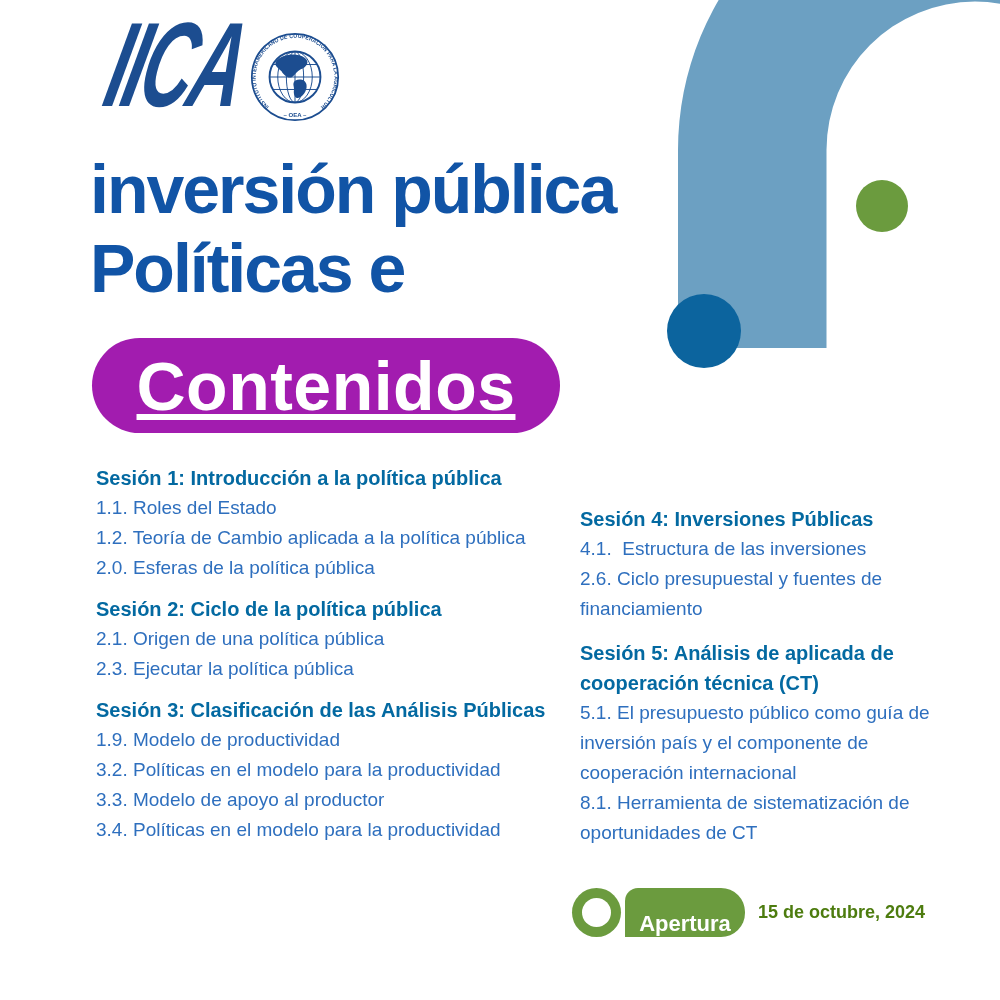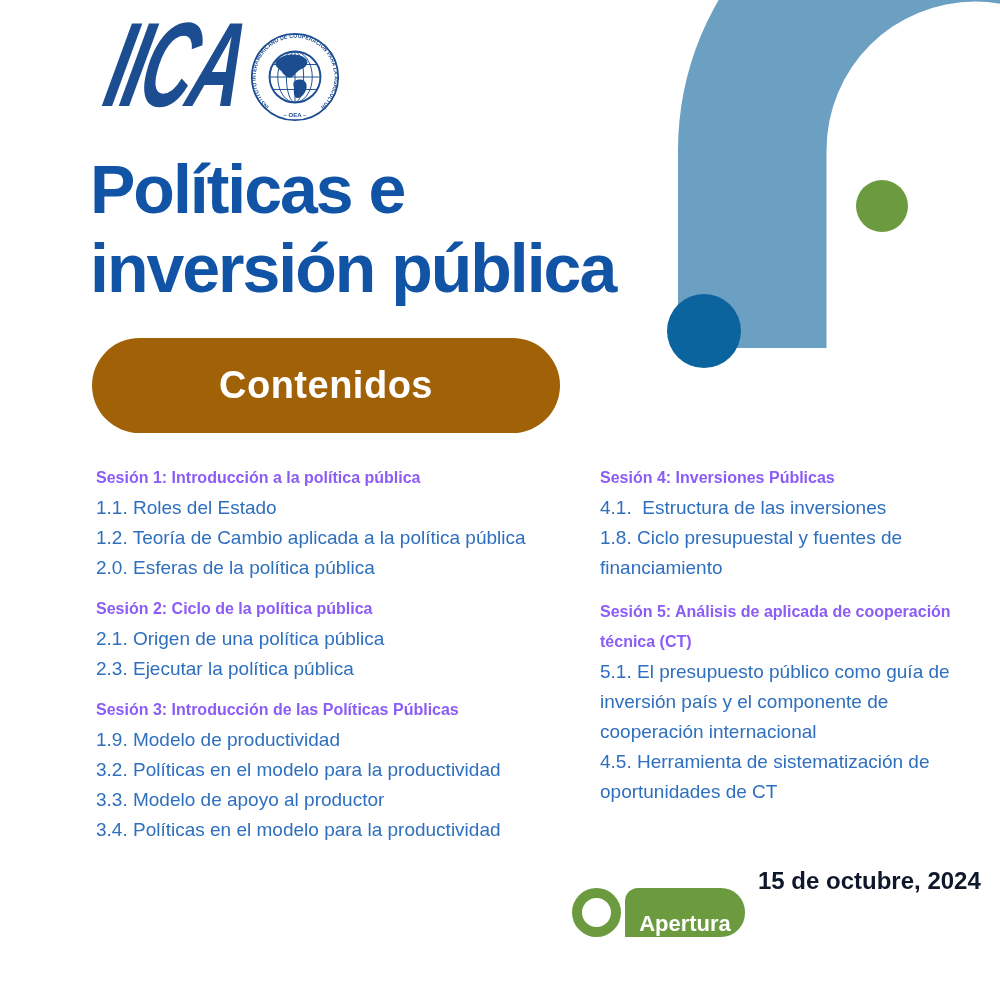--- a/index.html
+++ b/index.html
@@ -23,46 +23,46 @@
   .land{fill:#1C4D90;}
 
   
   .title{position:absolute;left:90px;top:150px;margin:0;color:#1154A6;
     font-size:68px;line-height:79px;font-weight:700;letter-spacing:-2px;}
   .title-line{display:block;white-space:nowrap;}
 
   
   .contenidos{
     position:absolute;left:92px;top:338px;width:468px;height:95px;
-    background:#a16207;border-radius:48px;
-    color:#ffffff;font-size:38px;font-weight:700;letter-spacing:0.5px;
-    display:flex;align-items:center;justify-content:center;
+    background:#a21caf;border-radius:48px;
+    color:#ffffff;font-size:68px;font-weight:700;letter-spacing:0.5px;
+    display:flex;align-items:center;justify-content:center;text-decoration:underline;
   }
 
   
   .col{position:absolute;top:463px;}
   .col-left{left:96px;width:472px;}
-  .col-right{left:600px;width:362px;}
+  .col-right{left:580px;width:362px;margin-top:41px;}
   .session{margin:0 0 11px 0;}
-  .s-heading{font-size:16px;line-height:30px;font-weight:700;color:#8b5cf6;}
+  .s-heading{font-size:20px;line-height:30px;font-weight:700;color:#0369a1;}
   .s-item{font-size:19px;line-height:30px;font-weight:400;color:#2E6FBE;white-space:pre-wrap;}
 
   
   .badge{position:absolute;left:572px;top:888px;height:49px;width:173px;}
   .badge-disc{position:absolute;left:0;top:0;width:49px;height:49px;border-radius:50%;background:#6B9B3E;}
   .badge-hole{position:absolute;left:10px;top:10px;width:29px;height:29px;border-radius:50%;background:#ffffff;}
   .badge-pill{
     position:absolute;left:53px;top:0;width:120px;height:49px;
     background:#6B9B3E;border-radius:13px 24px 24px 0;
     display:flex;align-items:flex-end;justify-content:center;
     color:#ffffff;font-size:22px;font-weight:700;
   }
   .date{
-    position:absolute;left:758px;top:856px;height:49px;line-height:49px;
-    color:#0f172a;font-size:24px;font-weight:700;white-space:nowrap;
+    position:absolute;left:758px;top:888px;height:49px;line-height:49px;
+    color:#4d7c0f;font-size:18px;font-weight:700;white-space:nowrap;
   }
 </style>
 </head>
 <body>
 
 <div class="canvas">
 
   <svg class="decor" viewBox="0 0 1000 1000" width="1000" height="1000" aria-hidden="true">
     <path d="M678 348 L678 150 A297 297 0 0 1 1272 150 L1123.5 150 A148.5 148.5 0 0 0 826.5 150 L826.5 348 Z" fill="#6CA0C2"></path>
     <circle cx="882" cy="206" r="26" fill="#6B9B3E"></circle>
@@ -93,57 +93,57 @@
         <line x1="-26.5" y1="0" x2="26.5" y2="0"></line>
         <line x1="-26.5" y1="13" x2="26.5" y2="13"></line>
       </g>
       <path class="land" d="M-20 -16 C-14 -24 2 -26 10 -20 C16 -16 12 -10 6 -8 C2 -6 0 -2 -3 0 C-7 2 -12 -2 -14 -6 C-17 -9 -22 -12 -20 -16 Z"></path>
       <path class="land" d="M0 4 C5 1 11 3 12 8 C13 14 8 21 3 22 C0 22 -2 18 -1 13 C-1 9 -3 7 0 4 Z"></path>
     </g>
     <circle r="26.5" fill="none" class="seal-stroke" stroke-width="2"></circle>
   </svg>
 
   <h1 class="title">
+    <span class="title-line">inversión pública</span>
     <span class="title-line">Políticas e</span>
-    <span class="title-line">inversión pública</span>
   </h1>
 
   <div class="contenidos">Contenidos</div>
 
   <section class="col col-left">
     <div class="session">
       <div class="s-heading">Sesión 1: Introducción a la política pública</div>
       <div class="s-item">1.1. Roles del Estado</div>
       <div class="s-item">1.2. Teoría de Cambio aplicada a la política pública</div>
       <div class="s-item">2.0. Esferas de la política pública</div>
     </div>
     <div class="session">
       <div class="s-heading">Sesión 2: Ciclo de la política pública</div>
       <div class="s-item">2.1. Origen de una política pública</div>
       <div class="s-item">2.3. Ejecutar la política pública</div>
     </div>
     <div class="session">
-      <div class="s-heading">Sesión 3: Introducción de las Políticas Públicas</div>
+      <div class="s-heading">Sesión 3: Clasificación de las Análisis Públicas</div>
       <div class="s-item">1.9. Modelo de productividad</div>
       <div class="s-item">3.2. Políticas en el modelo para la productividad</div>
       <div class="s-item">3.3. Modelo de apoyo al productor</div>
       <div class="s-item">3.4. Políticas en el modelo para la productividad</div>
     </div>
   </section>
 
   <section class="col col-right">
     <div class="session" style="margin-bottom:14px;">
       <div class="s-heading">Sesión 4: Inversiones Públicas</div>
       <div class="s-item">4.1.  Estructura de las inversiones</div>
-      <div class="s-item">1.8. Ciclo presupuestal y fuentes de financiamiento</div>
+      <div class="s-item">2.6. Ciclo presupuestal y fuentes de financiamiento</div>
     </div>
     <div class="session">
       <div class="s-heading">Sesión 5: Análisis de aplicada de cooperación técnica (CT)</div>
       <div class="s-item">5.1. El presupuesto público como guía de inversión país y el componente de cooperación internacional</div>
-      <div class="s-item">4.5. Herramienta de sistematización de oportunidades de CT</div>
+      <div class="s-item">8.1. Herramienta de sistematización de oportunidades de CT</div>
     </div>
   </section>
 
   <div class="badge">
     <span class="badge-disc">
       <span class="badge-hole"></span>
     </span>
     <span class="badge-pill">
       <span>Apertura</span>
     </span>

